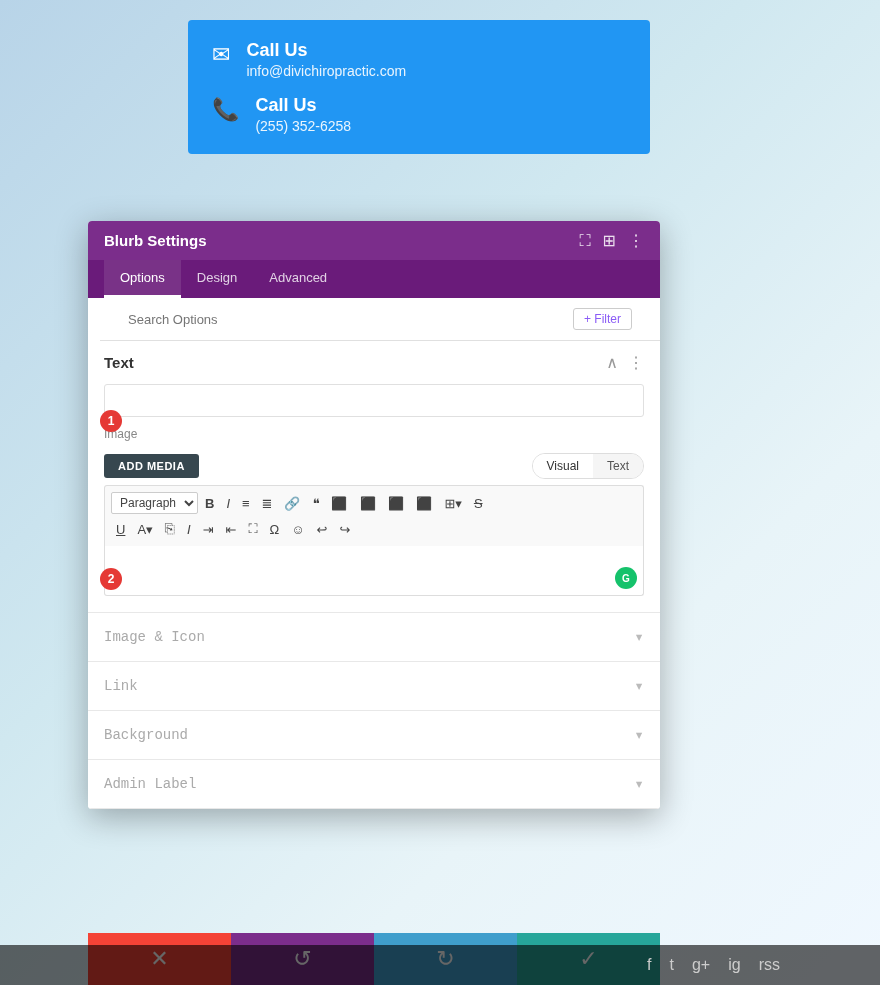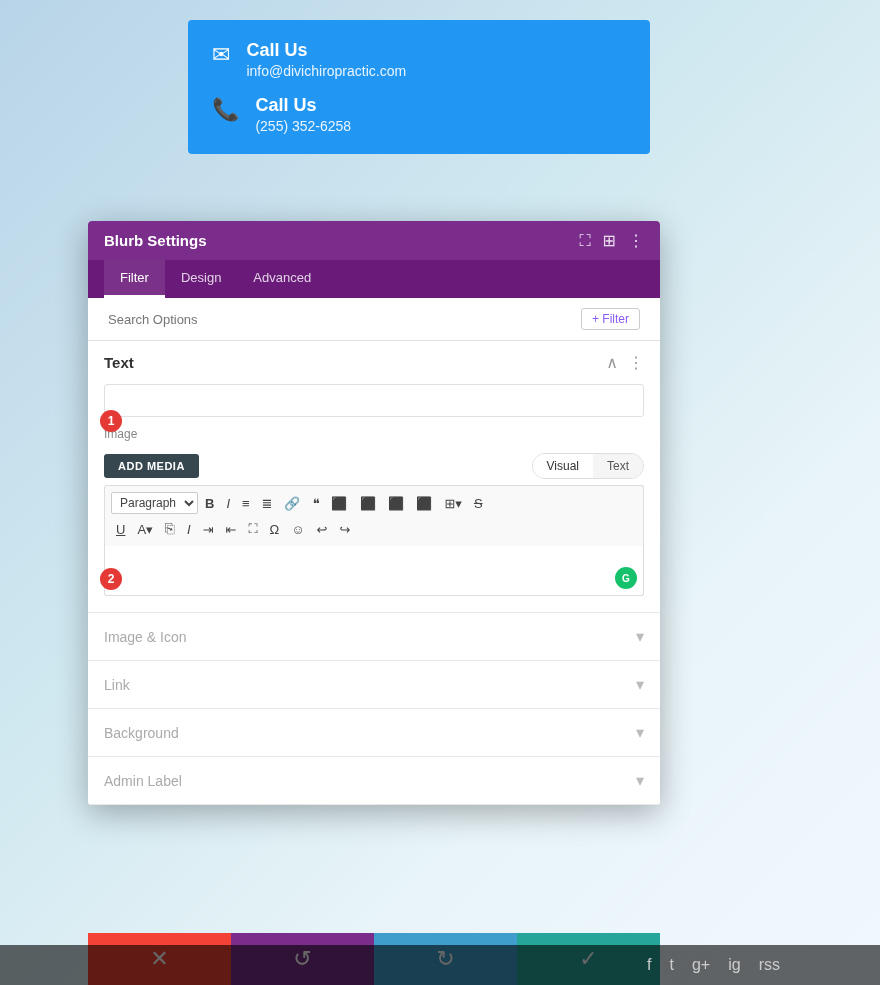--- a/index.html
+++ b/index.html
@@ -119,26 +119,27 @@
       border-bottom: 3px solid transparent;
     }
     .panel-tab.active {
       color: white;
       border-bottom: 3px solid white;
       background: rgba(255,255,255,0.1);
     }
 
     
     .panel-search {
-      padding: 10px 20px;
+      padding: 10px 28px;
       background: #fff;
       display: flex;
       align-items: center;
       border-bottom: 1px solid #e0e0e0;
       gap: 8px;
+      margin-left: 12px;
     }
     .panel-search input {
       flex: 1;
       border: none;
       outline: none;
       font-size: 13px;
       color: #666;
     }
     .filter-btn {
       background: none;
@@ -325,20 +326,21 @@
     }
 
     
     .collapsed-section {
       display: flex;
       align-items: center;
       justify-content: space-between;
       padding: 14px 16px;
       border-bottom: 1px solid #e8e8e8;
       cursor: pointer;
+      font-family: Liberation Mono, monospace;
     }
     .collapsed-section-title {
       font-size: 14px;
       color: #aaa;
     }
     .chevron-down {
       color: #bbb;
       font-size: 16px;
     }
 
@@ -395,21 +397,21 @@
   <div class="panel-header">
     <span class="panel-title">Blurb Settings</span>
     <div class="panel-header-icons">
       <span class="panel-header-icon">⛶</span>
       <span class="panel-header-icon">⊞</span>
       <span class="panel-header-icon">⋮</span>
     </div>
   </div>
 
   <div class="panel-tabs">
-    <div class="panel-tab active">Filter</div>
+    <div class="panel-tab active">Options</div>
     <div class="panel-tab">Design</div>
     <div class="panel-tab">Advanced</div>
   </div>
 
   <div class="panel-search">
     <input type="text" placeholder="Search Options" style="">
     <button class="filter-btn">+ Filter</button>
   </div>
 
   <div class="panel-body">

